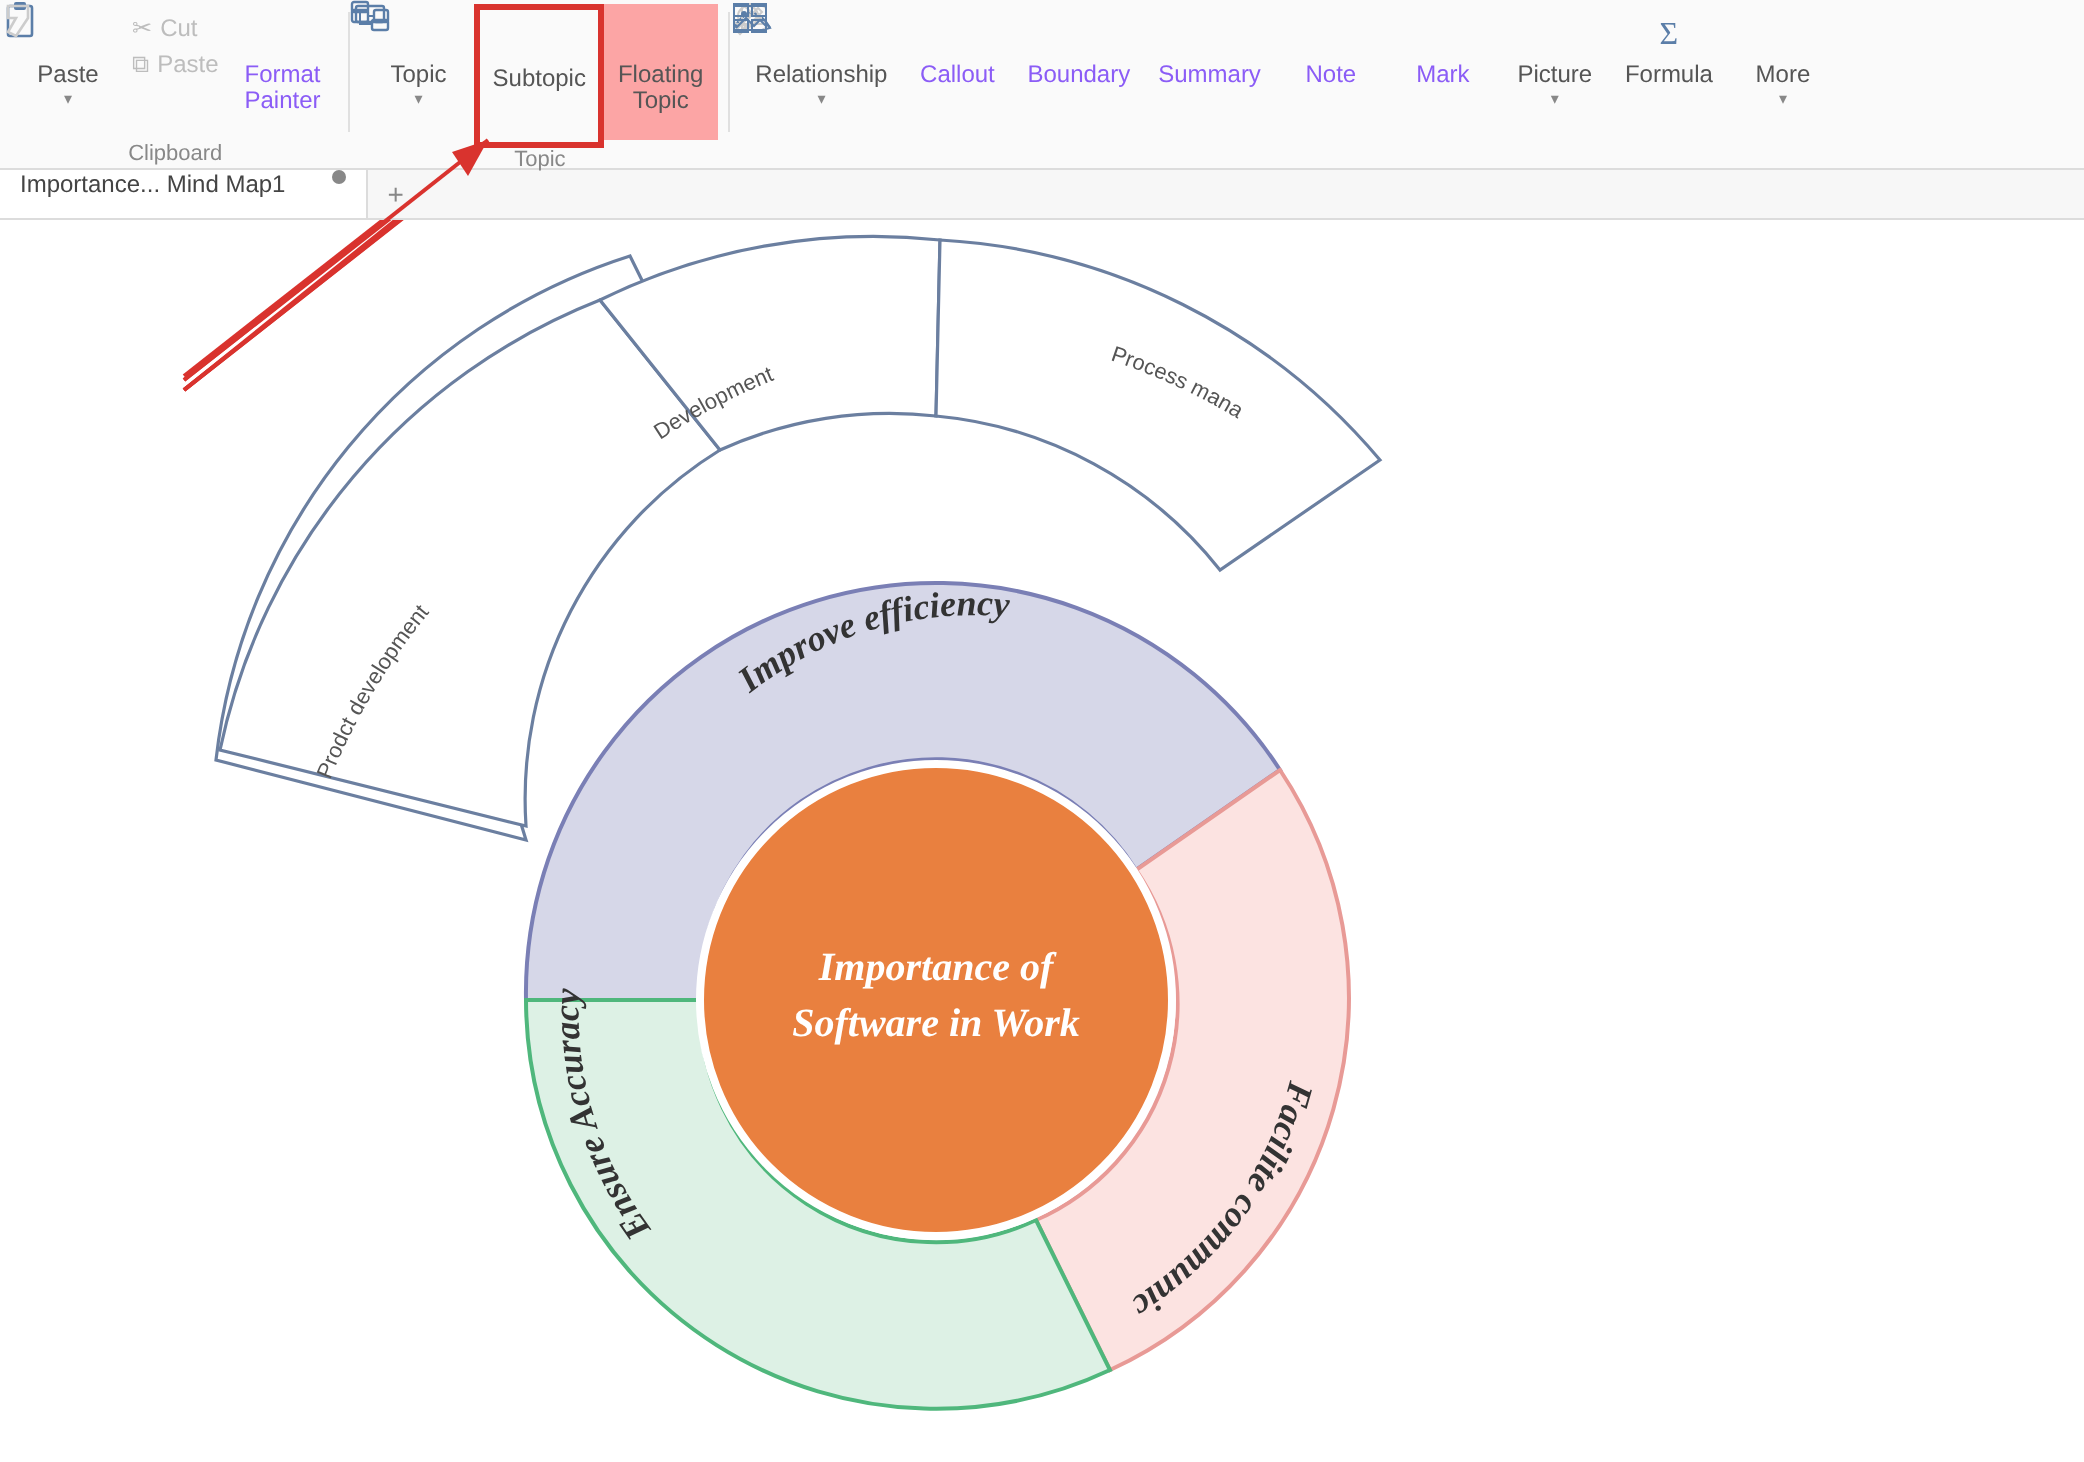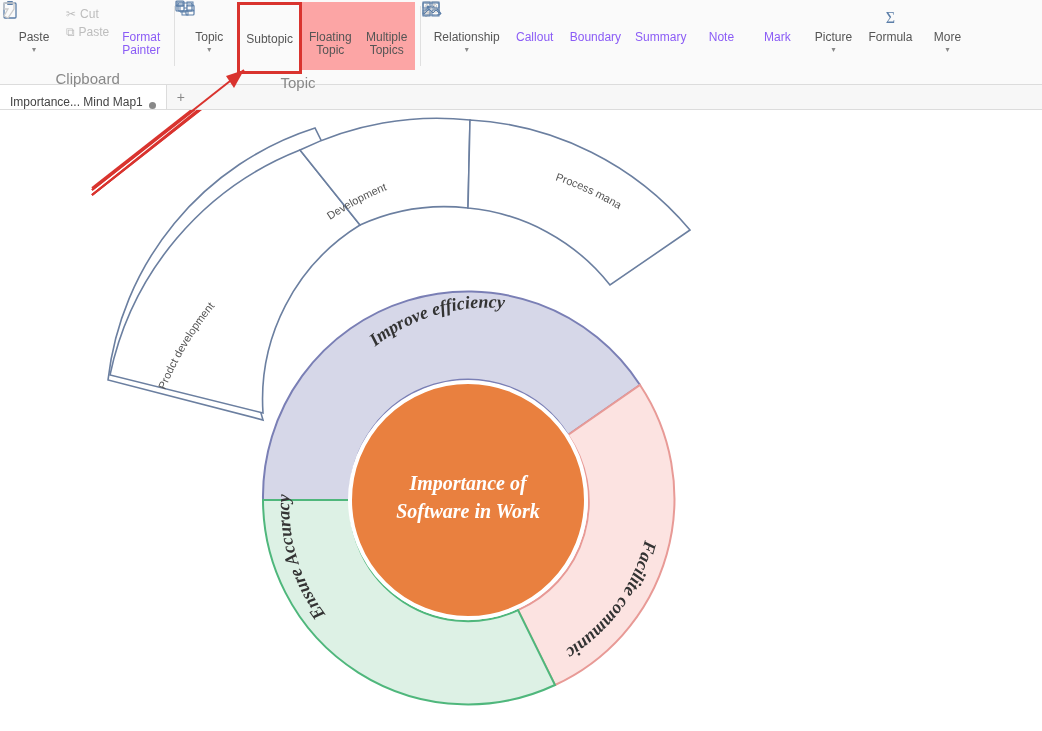--- a/index.html
+++ b/index.html
@@ -10,23 +10,23 @@
 .items{display:flex;align-items:flex-start;gap:0;flex:1}
 .btn{display:flex;flex-direction:column;align-items:center;justify-content:flex-start;padding:4px 6px 2px;min-width:42px;height:60px;font-size:12px;color:#555;cursor:pointer;border:1px solid transparent;text-align:center;line-height:13px}
 .btn.disabled{color:#8b5cf6}
 .btn.active{background:#fca5a5}
 .btn.boxed{border:3px solid #4c1d95}
 .btn .ico{height:22px;display:flex;align-items:center;justify-content:center;margin-bottom:2px}
 .btn .lbl{white-space:pre-line}
 .mini-col{display:flex;flex-direction:column;gap:2px;padding-top:4px}
 .mini{display:flex;align-items:center;gap:4px;font-size:12px;padding:1px 4px}
 .mini.disabled{color:#bdbdbd}
-.glabel{font-size:15px;color:#888;height:16px;display:flex;align-items:center;justify-content:center;width:100%}
+.glabel{font-size:11px;color:#888;height:16px;display:flex;align-items:center;justify-content:center;width:100%}
 .tabs{display:flex;align-items:center;height:24px;border-bottom:1px solid #dcdcdc;background:#f7f7f7;font-size:12px}
-.tab{display:flex;align-items:flex-end;gap:6px;padding:0 10px;height:100%;border-right:1px solid #dcdcdc;background:#fff}
+.tab{display:flex;align-items:flex-start;gap:23px;padding:0 10px;height:100%;border-right:1px solid #dcdcdc;background:#fff}
 .dot{width:7px;height:7px;border-radius:50%;background:#888}
 .plus{padding:0 10px;color:#888;font-size:14px;cursor:pointer}
 .canvas{position:relative;width:1042px;height:623px;background:#fff}
 svg{position:absolute;left:0;top:0}
 .center-text{font:italic 600 20px "Comic Sans MS","Segoe Script",cursive;fill:#fff;text-anchor:middle}
 .ring-text{font:italic 600 18px "Comic Sans MS","Segoe Script",cursive;fill:#333}
 .outer-text{font:11px Arial;fill:#555}
 .chev{font-size:8px;color:#888;margin-top:-1px}
 </style>
 </head>
@@ -94,31 +94,20 @@
       </div>
       <div class="btn active">
         <span class="ico">
           <svg width="20" height="18">
               <rect x="3" y="3" width="14" height="8" rx="1" fill="none" stroke="#5b7ea8" stroke-width="1.2"></rect>
             </svg>
         </span>
         <span class="lbl">Floating
 Topic</span>
       </div>
-      <div class="btn active">
-        <span class="ico">
-          <svg width="20" height="18">
-              <rect x="2" y="2" width="6" height="4" fill="none" stroke="#5b7ea8"></rect>
-              <rect x="12" y="2" width="6" height="4" fill="none" stroke="#5b7ea8"></rect>
-              <rect x="7" y="11" width="6" height="4" fill="none" stroke="#5b7ea8"></rect>
-            </svg>
-        </span>
-        <span class="lbl">Multiple
-Topics</span>
-      </div>
     </div>
     <div class="glabel">Topic</div>
   </div>
 
   <div class="group">
     <div class="items">
       <div class="btn">
         <span class="ico">
             <svg width="22" height="18">
               <path d="M2 14c6-10 12-10 18 0" fill="none" stroke="#5b7ea8" stroke-width="1.3"></path>

